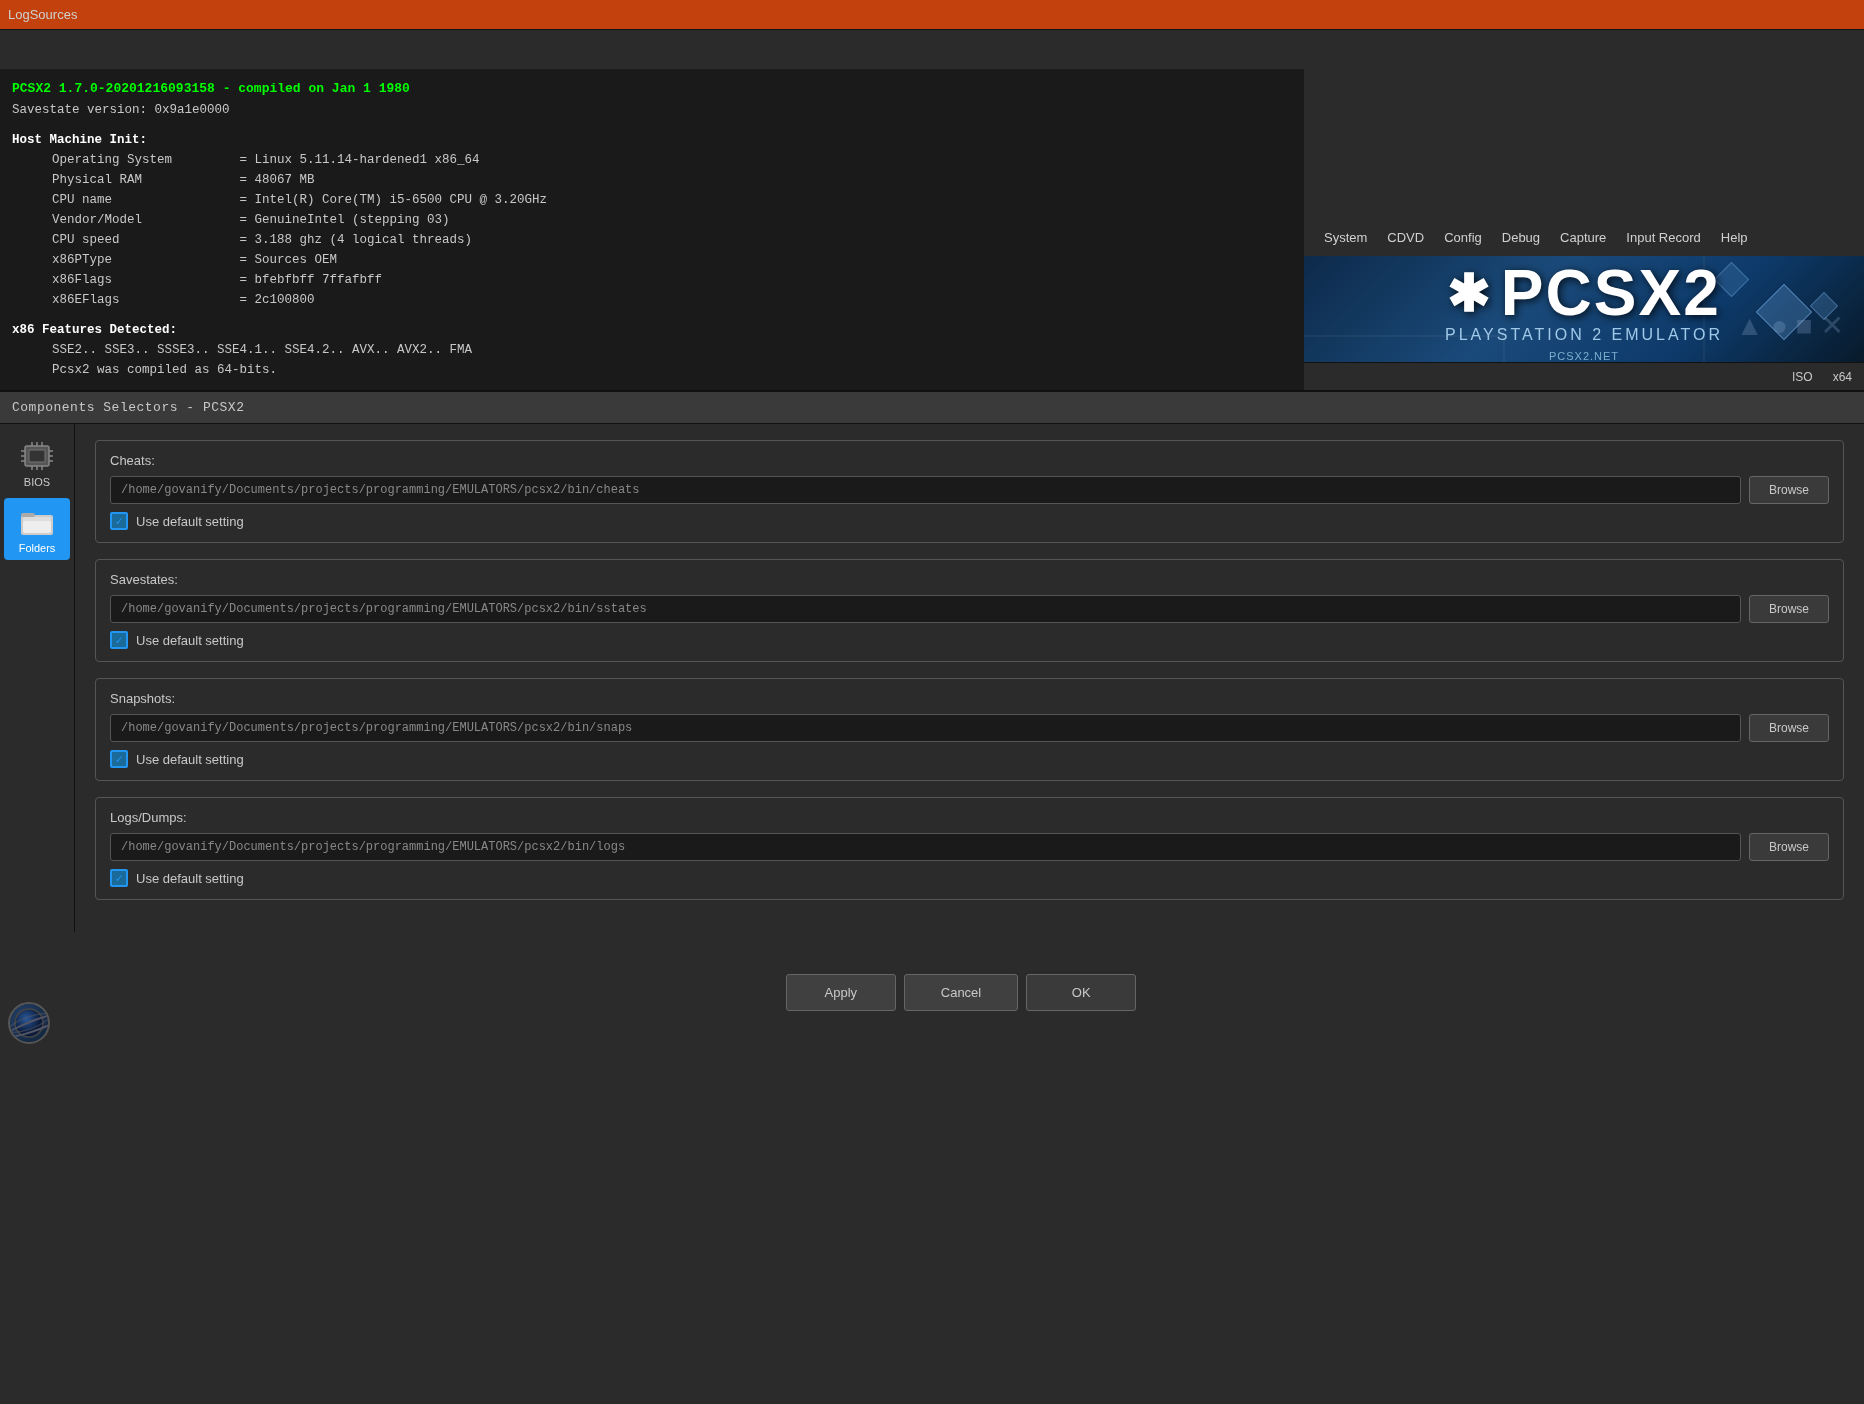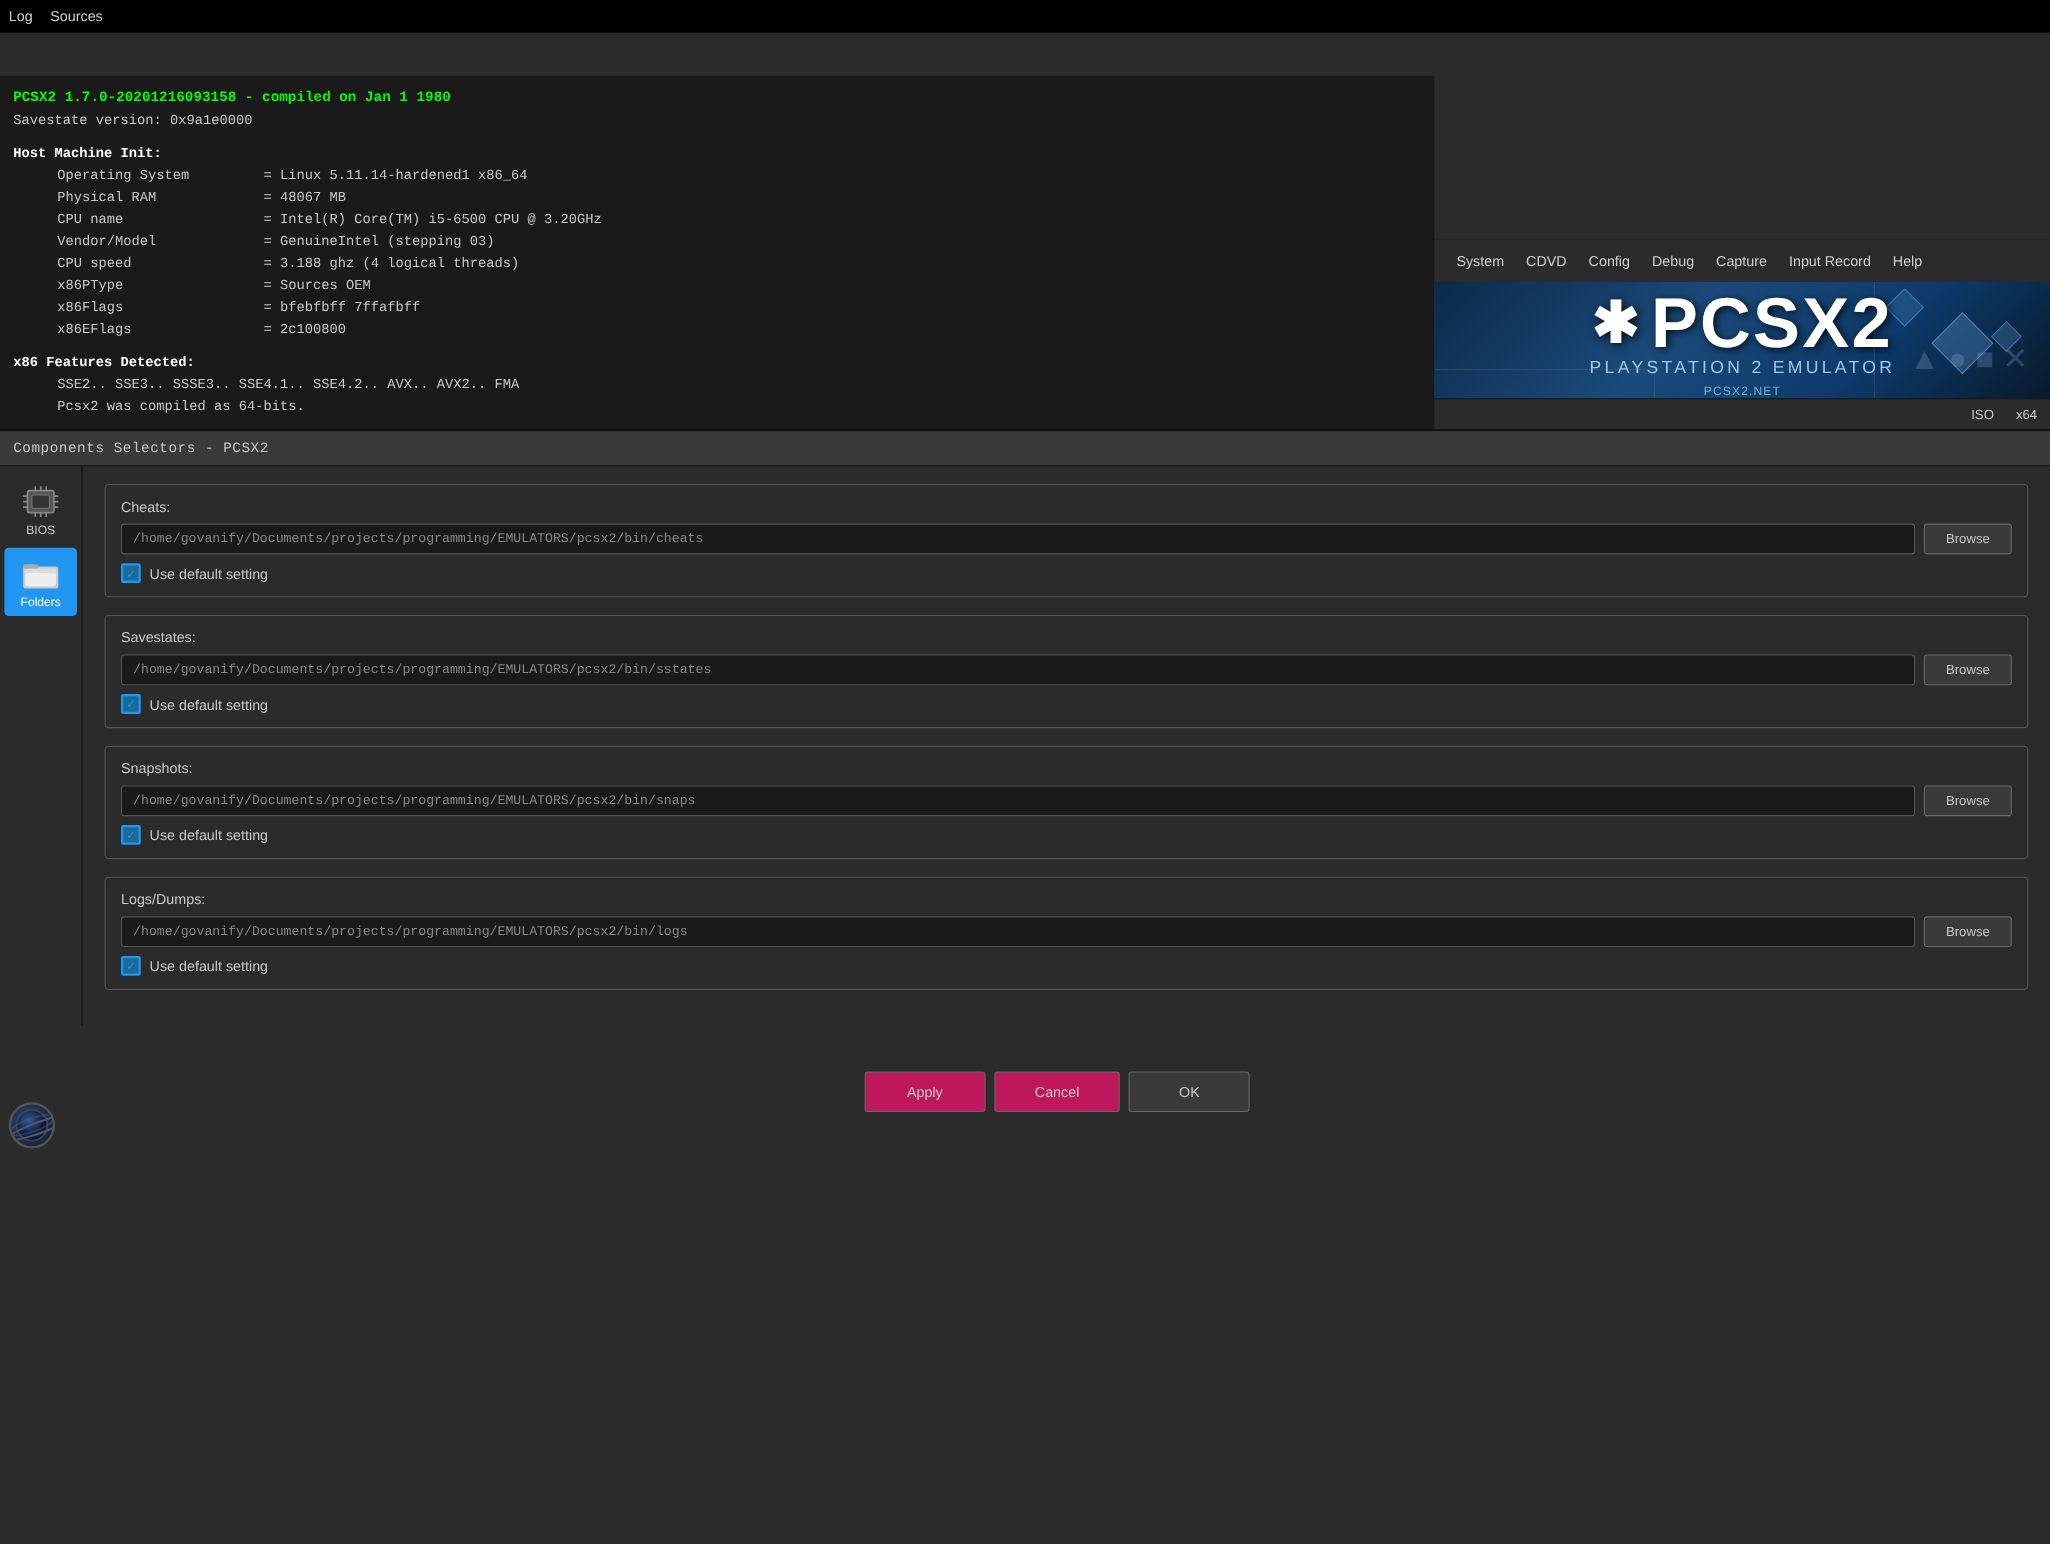--- a/index.html
+++ b/index.html
@@ -8,25 +8,24 @@
       font-family: 'Courier New', Courier, monospace;
       font-size: 13px;
       color: #c8c8c8;
       width: 1864px;
       min-height: 1404px;
       overflow: hidden;
     }
 
     
     .menu-bar {
-      background: #000000;
+      background: #c2410c;
       display: flex;
       align-items: center;
       padding: 4px 8px;
-      gap: 16px;
       height: 30px;
       border-bottom: 1px solid #111;
     }
     .menu-bar span {
       color: #d0d0d0;
       cursor: pointer;
       font-size: 13px;
       font-family: sans-serif;
     }
 
@@ -288,21 +287,21 @@
     .action-bar {
       display: flex;
       justify-content: center;
       align-items: center;
       padding: 16px;
       gap: 8px;
       background: #2b2b2b;
       border-top: 1px solid #111;
     }
     .action-btn {
-      background: #be185d;
+      background: #404040;
       border: 1px solid #666;
       color: #c8c8c8;
       font-family: sans-serif;
       font-size: 13px;
       padding: 10px 36px;
       cursor: pointer;
       border-radius: 3px;
       min-width: 110px;
     }
     .action-btn.ok-btn {

